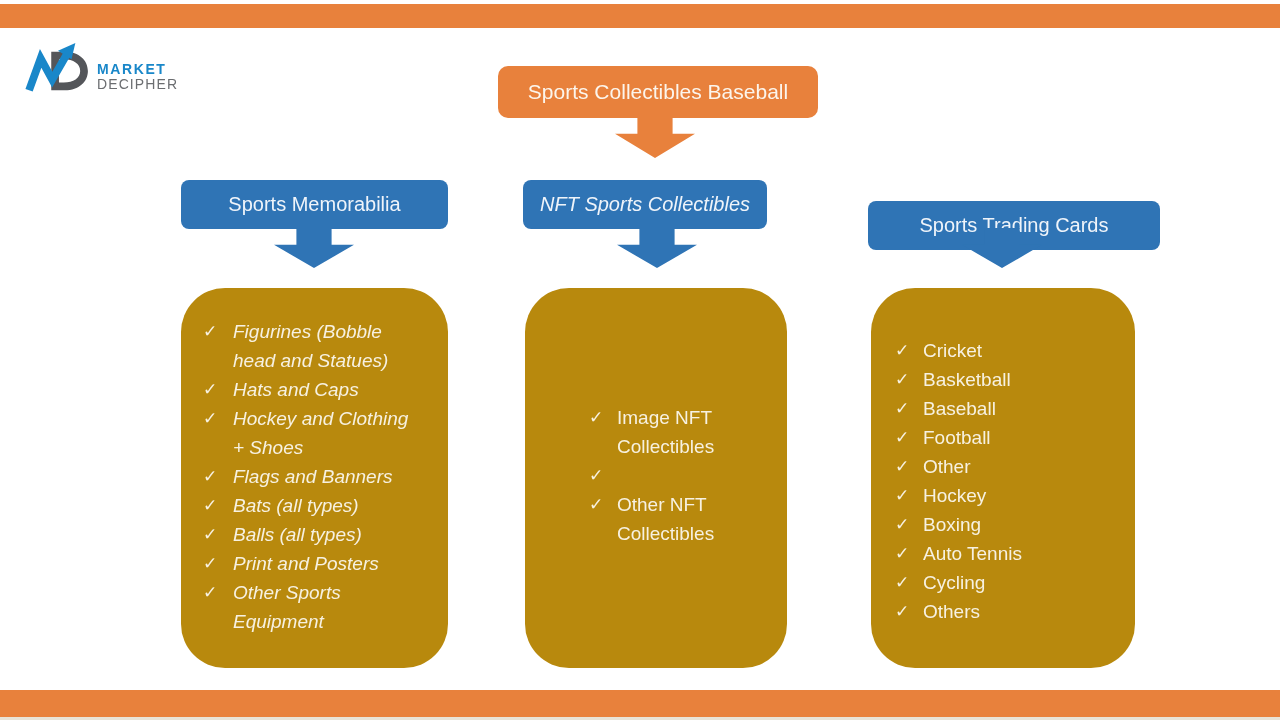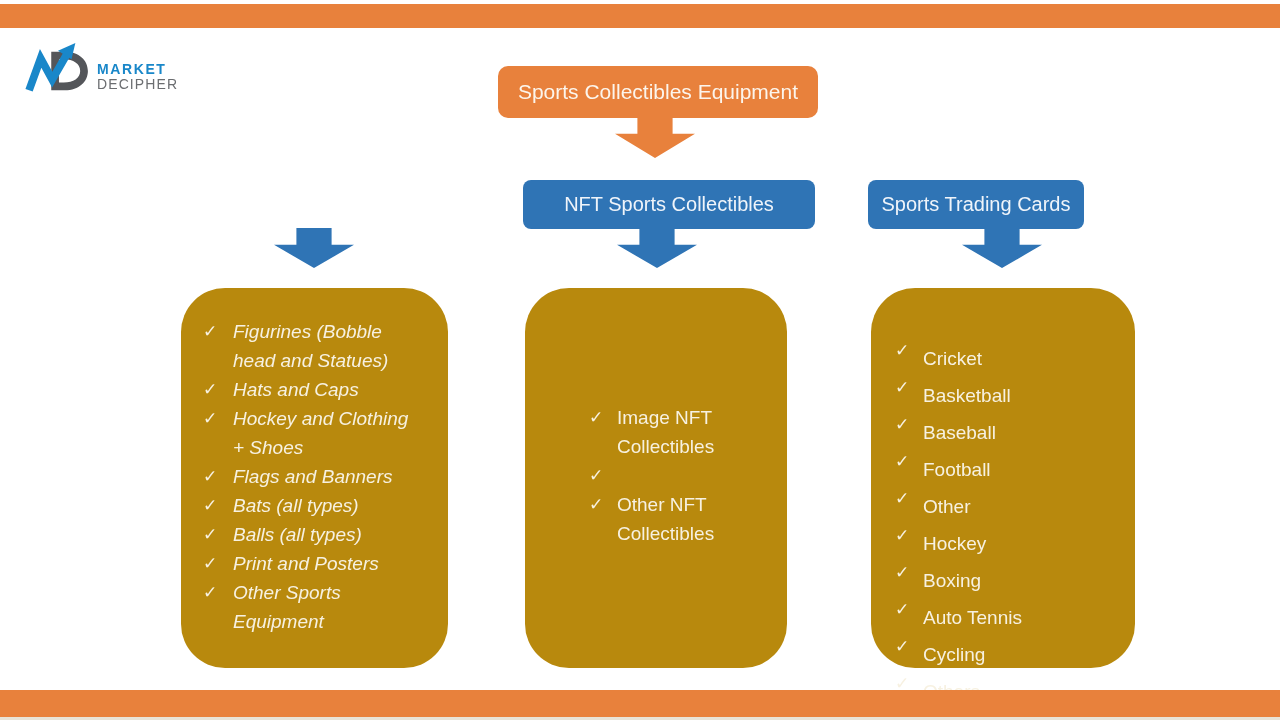--- a/index.html
+++ b/index.html
@@ -29,22 +29,22 @@
   .logo-market{font-size:14px;font-weight:bold;color:var(--logo-blue);letter-spacing:1.6px;line-height:15px;}
   .logo-decipher{font-size:14px;color:var(--logo-gray);letter-spacing:1.1px;line-height:15px;}
 
   
   .node{position:absolute;display:flex;align-items:center;justify-content:center;text-align:center;}
   .root-node{left:498px;top:66px;width:320px;height:52px;background:var(--orange);
     border-radius:10px;font-size:21px;color:#FCF5EC;}
   .branch-header{top:180px;height:49px;background:var(--blue);border-radius:8px;
     font-size:20px;color:#EFF4FA;}
   .bh0{left:181px;width:267px;}
-  .bh1{left:523px;width:292px;}
-  .bh2{left:868px;width:216px;}
+  .bh1{left:523px;width:244px;font-style:italic;}
+  .bh2{left:868px;width:292px;margin-top:21px;}
 
   
   .arrow{position:absolute;clip-path:polygon(28% 0,72% 0,72% 42%,100% 42%,50% 100%,0 42%,28% 42%);}
   .arrow-root{left:615px;top:116px;width:80px;height:42px;background:var(--orange);}
   .arrow-branch{top:228px;width:80px;height:40px;background:var(--blue);}
   .ab0{left:274px;}
   .ab1{left:617px;}
   .ab2{left:962px;}
 
   
@@ -57,21 +57,21 @@
   .panel ul{list-style:none;margin:0;padding:0;}
   .p0 ul{padding:29px 0 0 22px;}
   .p1 ul{padding:0 0 6px 64px;}
   .p2 ul{padding:48px 0 0 24px;}
   .panel li{display:flex;font-size:19px;line-height:29px;align-items:flex-start;}
   .chk{flex:none;width:30px;font-size:17px;}
   .p1 .chk,.p2 .chk{width:28px;}
   .txt{flex:none;}
   .p0 .txt{width:178px;font-style:italic;}
   .p1 .txt{width:134px;}
-  .p2 .txt{width:160px;margin-top:8px;}
+  .p2 .txt{width:160px;}
 </style>
 </head>
 <body>
 
 <div class="stage">
 
   <div class="bar-top"></div>
 
   <div class="logo">
     <svg viewBox="0 0 70 56" aria-hidden="true">
@@ -80,24 +80,27 @@
       <polyline points="5,50 17,17 29,39 44,13" fill="none" stroke="var(--logo-blue)" stroke-width="8"></polyline>
       <polygon points="53,1 35,9 49,18" fill="var(--logo-blue)"></polygon>
     </svg>
     <div class="logo-text">
       <div class="logo-market">MARKET</div>
       <div class="logo-decipher">DECIPHER</div>
     </div>
   </div>
 
   <div class="node root-node">
-    <span>Sports Collectibles Equipment</span>
+    <span>Sports Collectibles Baseball</span>
   </div>
   <div class="arrow arrow-root"></div>
 
+  <div class="node branch-header bh0">
+    <span>Sports Memorabilia</span>
+  </div>
   <div class="node branch-header bh1">
     <span>NFT Sports Collectibles</span>
   </div>
   <div class="node branch-header bh2">
     <span>Sports Trading Cards</span>
   </div>
 
   <div class="arrow arrow-branch ab0"></div>
   <div class="arrow arrow-branch ab1"></div>
   <div class="arrow arrow-branch ab2"></div>

